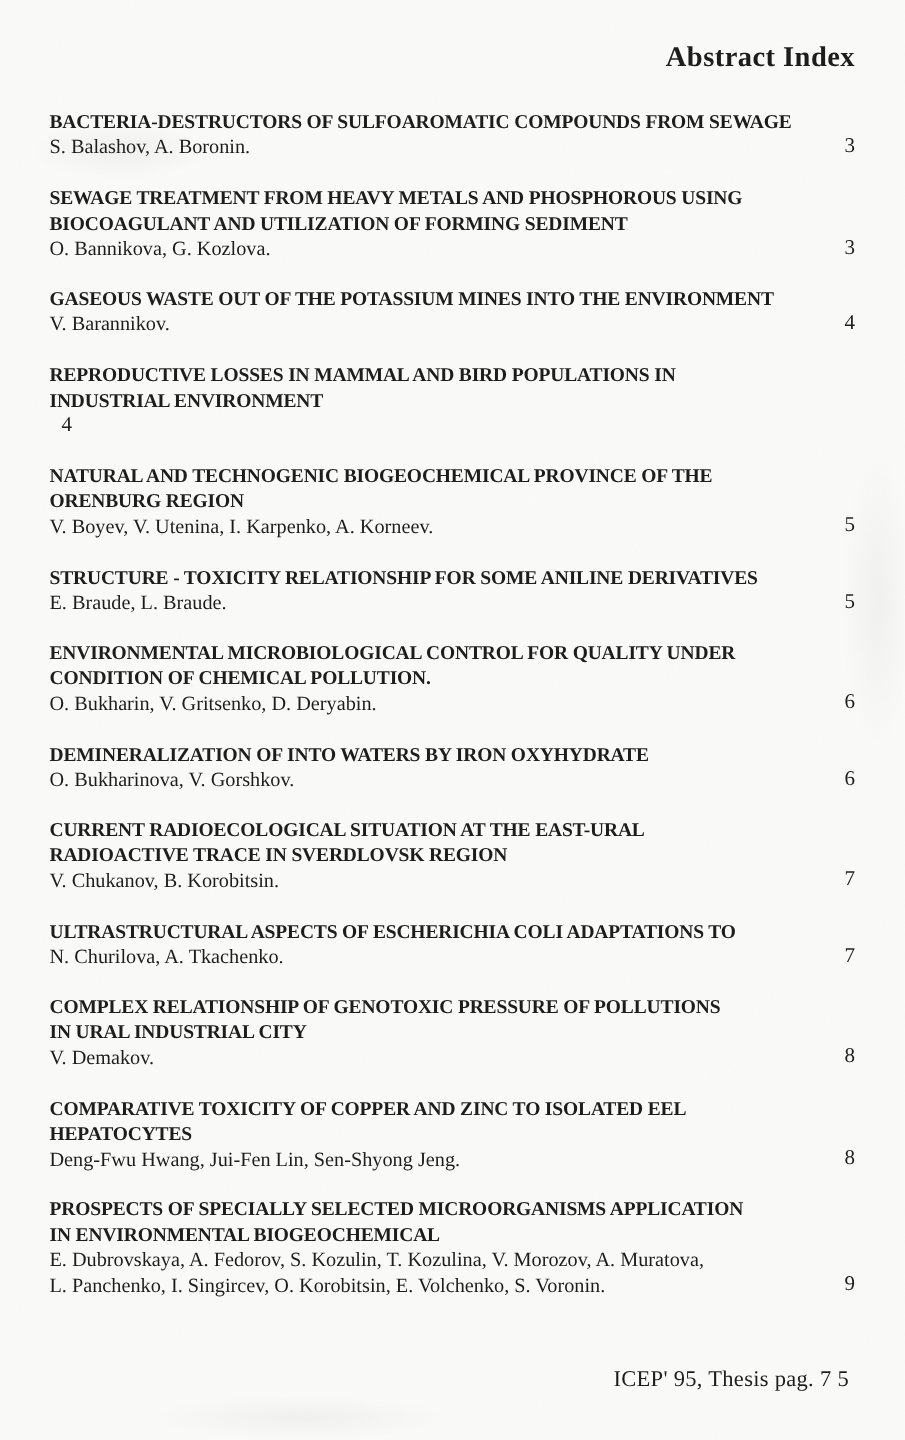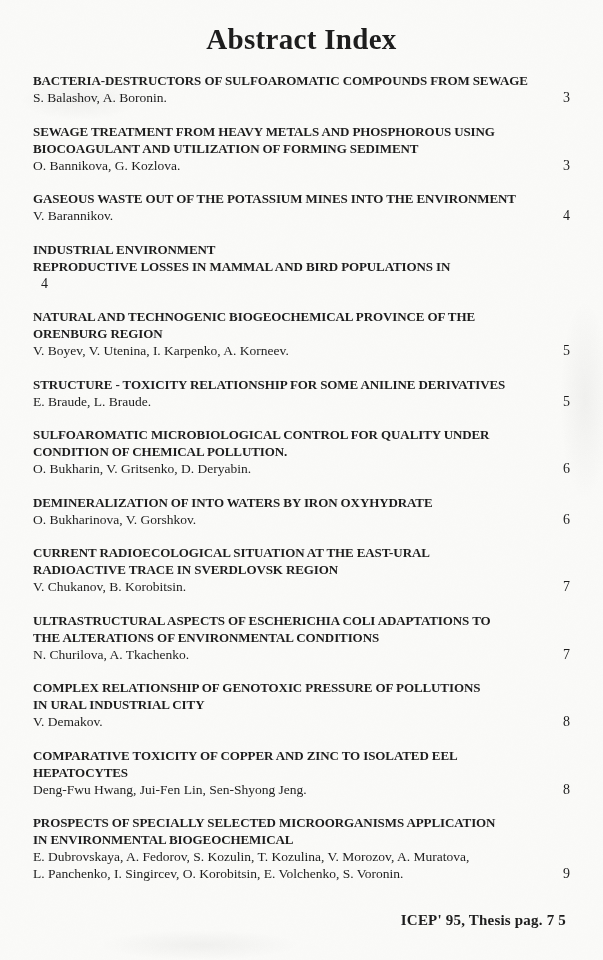--- a/index.html
+++ b/index.html
@@ -18,22 +18,22 @@
   .page {
     position: relative;
     width: 537px;
     padding: 0 33px;
     height: 960px;
     box-sizing: content-box;
   }
   .page-title {
     margin: 0;
     padding-top: 26px;
-    text-align: center;
-    font-size: 29px;
+    text-align: right;
+    font-size: 19px;
     line-height: 26px;
     font-weight: bold;
     letter-spacing: 0.3px;
   }
   .entries {
     margin-top: 20px;
   }
   .entry {
     margin-bottom: 16.5px;
   }
@@ -59,21 +59,20 @@
     line-height: 17px;
     text-align: right;
     padding-left: 8px;
   }
   .footer {
     position: absolute;
     right: 37px;
     bottom: 31px;
     font-size: 15px;
     letter-spacing: 0.2px;
-    font-weight: bold;
   }
   .scan-noise {
     position: absolute;
     inset: 0;
     width: 603px;
     height: 960px;
     pointer-events: none;
     opacity: 0.5;
   }
   .scan-smudge {
@@ -124,22 +123,22 @@
     <div class="entry-meta">
       <div class="entry-authors">
             <div class="aline">V. Barannikov.</div>
           </div>
       <div class="entry-page">4</div>
     </div>
   </section>
 
   <section class="entry">
     <div class="entry-title">
+          <div class="tline">REPRODUCTIVE LOSSES IN MAMMAL AND BIRD POPULATIONS IN</div>
           <div class="tline">INDUSTRIAL ENVIRONMENT</div>
-          <div class="tline">REPRODUCTIVE LOSSES IN MAMMAL AND BIRD POPULATIONS IN</div>
         </div>
     <div class="entry-meta">
       <div class="entry-page">4</div>
     </div>
   </section>
 
   <section class="entry">
     <div class="entry-title">
           <div class="tline">NATURAL AND TECHNOGENIC BIOGEOCHEMICAL PROVINCE OF THE</div>
           <div class="tline">ORENBURG REGION</div>
@@ -159,21 +158,21 @@
     <div class="entry-meta">
       <div class="entry-authors">
             <div class="aline">E. Braude, L. Braude.</div>
           </div>
       <div class="entry-page">5</div>
     </div>
   </section>
 
   <section class="entry">
     <div class="entry-title">
-          <div class="tline">SULFOAROMATIC MICROBIOLOGICAL CONTROL FOR QUALITY UNDER</div>
+          <div class="tline">ENVIRONMENTAL MICROBIOLOGICAL CONTROL FOR QUALITY UNDER</div>
           <div class="tline">CONDITION OF CHEMICAL POLLUTION.</div>
         </div>
     <div class="entry-meta">
       <div class="entry-authors">
             <div class="aline">O. Bukharin, V. Gritsenko, D. Deryabin.</div>
           </div>
       <div class="entry-page">6</div>
     </div>
   </section>
 
@@ -198,21 +197,20 @@
       <div class="entry-authors">
             <div class="aline">V. Chukanov, B. Korobitsin.</div>
           </div>
       <div class="entry-page">7</div>
     </div>
   </section>
 
   <section class="entry">
     <div class="entry-title">
           <div class="tline">ULTRASTRUCTURAL ASPECTS OF ESCHERICHIA COLI ADAPTATIONS TO</div>
-          <div class="tline">THE ALTERATIONS OF ENVIRONMENTAL CONDITIONS</div>
         </div>
     <div class="entry-meta">
       <div class="entry-authors">
             <div class="aline">N. Churilova, A. Tkachenko.</div>
           </div>
       <div class="entry-page">7</div>
     </div>
   </section>
 
   <section class="entry">

